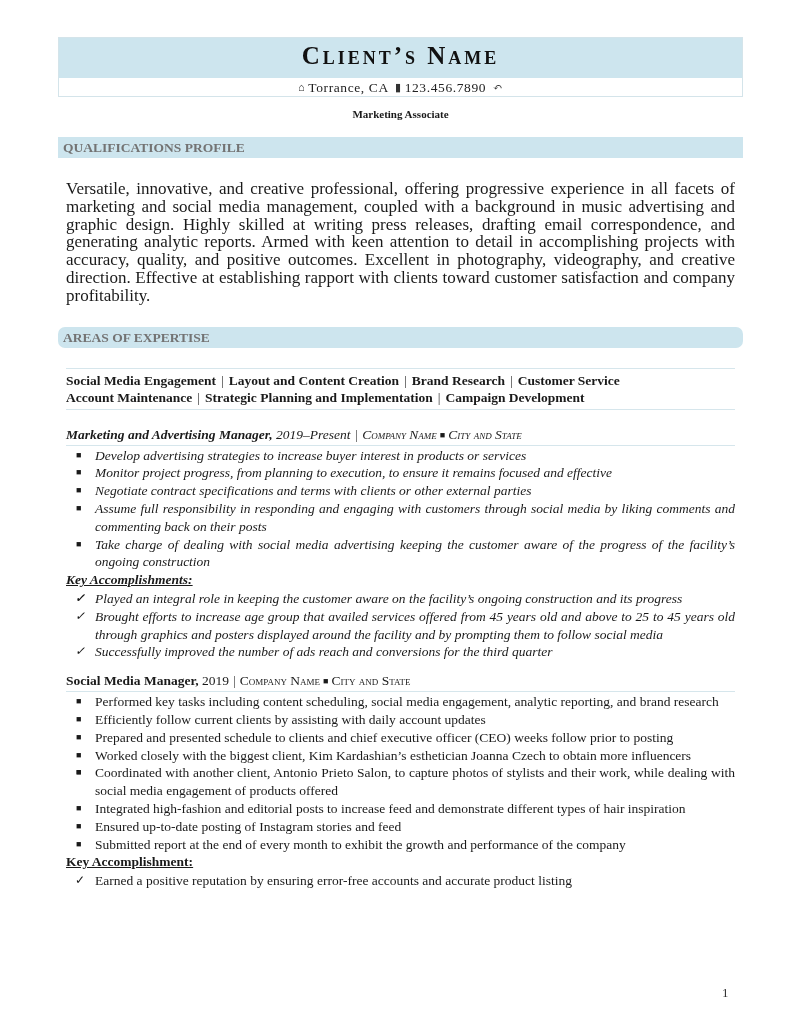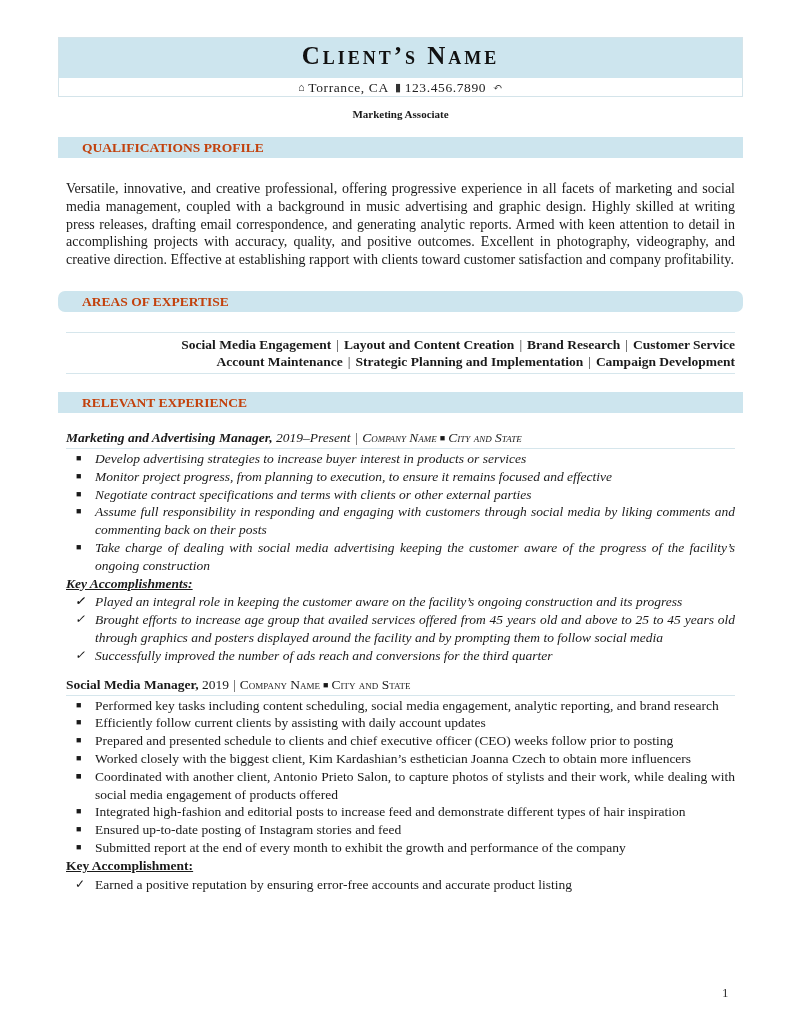--- a/index.html
+++ b/index.html
@@ -21,34 +21,34 @@
     .contact-row {
       height: 18px; text-align: center; font-size: 13.5px; line-height: 18px;
       letter-spacing: 0.6px; color: #222;
     }
     .contact-row .ico { display: inline-block; font-size: 11px; margin: 0 3px; color: #333; vertical-align: 1px; }
     .job-title { text-align: center; font-size: 11px; font-weight: bold; margin-top: 11px; height: 18px; }
 
     
     .section-bar {
       background: #cde5ee; height: 21px; line-height: 22px;
-      padding-left: 24px; font-size: 13.5px; font-weight: bold; color: #c2410c;
+      padding-left: 5px; font-size: 13.5px; font-weight: bold; color: #737373;
     }
     .s-qual { margin-top: 11px; }
     .s-areas { margin-top: 22px; border-radius: 7px; }
     .s-exp { margin-top: 18px; }
 
     .profile {
-      margin: 22px 8px 0 8px; font-size: 14px; line-height: 17.8px;
+      margin: 22px 8px 0 8px; font-size: 17px; line-height: 17.8px;
       text-align: justify;
     }
 
     .expertise {
       margin: 20px 8px 0 8px; border-top: 1px solid #d6e6ec; border-bottom: 1px solid #d6e6ec;
-      text-align: right; font-size: 13.5px; font-weight: bold; line-height: 17.5px; padding: 3px 0 2px 0;
+      text-align: left; font-size: 13.5px; font-weight: bold; line-height: 17.5px; padding: 3px 0 2px 0;
     }
     .expertise .sep { font-weight: normal; margin: 0 5px; color: #333; }
 
     
     .job { margin: 0 8px; }
     .job-1 { margin-top: 16px; font-style: italic; }
     .job-2 { margin-top: 11px; }
     .job-head {
       font-size: 13.5px; line-height: 17px; border-bottom: 1px solid #d6e6ec; padding-bottom: 1px;
     }
@@ -96,21 +96,20 @@
   <div class="section-bar s-areas">AREAS OF EXPERTISE</div>
   <div class="expertise">
     <div>
       <span>Social Media Engagement</span><span class="sep">|</span><span>Layout and Content Creation</span><span class="sep">|</span><span>Brand Research</span><span class="sep">|</span><span>Customer Service</span>
     </div>
     <div>
       <span>Account Maintenance</span><span class="sep">|</span><span>Strategic Planning and Implementation</span><span class="sep">|</span><span>Campaign Development</span>
     </div>
   </div>
 
-  <div class="section-bar s-exp">RELEVANT EXPERIENCE</div>
 
   <div class="job job-1">
     <div class="job-head">
       <span class="role">Marketing and Advertising Manager,</span>
       <span>2019–Present</span><span class="bar">|</span><span class="sc">Company Name</span><span class="sq">■</span><span class="sc">City and State</span>
     </div>
     <ul class="items">
       <li><span class="mk">■</span><span>Develop advertising strategies to increase buyer interest in products or services</span></li>
       <li><span class="mk">■</span><span>Monitor project progress, from planning to execution, to ensure it remains focused and effective</span></li>
       <li><span class="mk">■</span><span>Negotiate contract specifications and terms with clients or other external parties</span></li>

